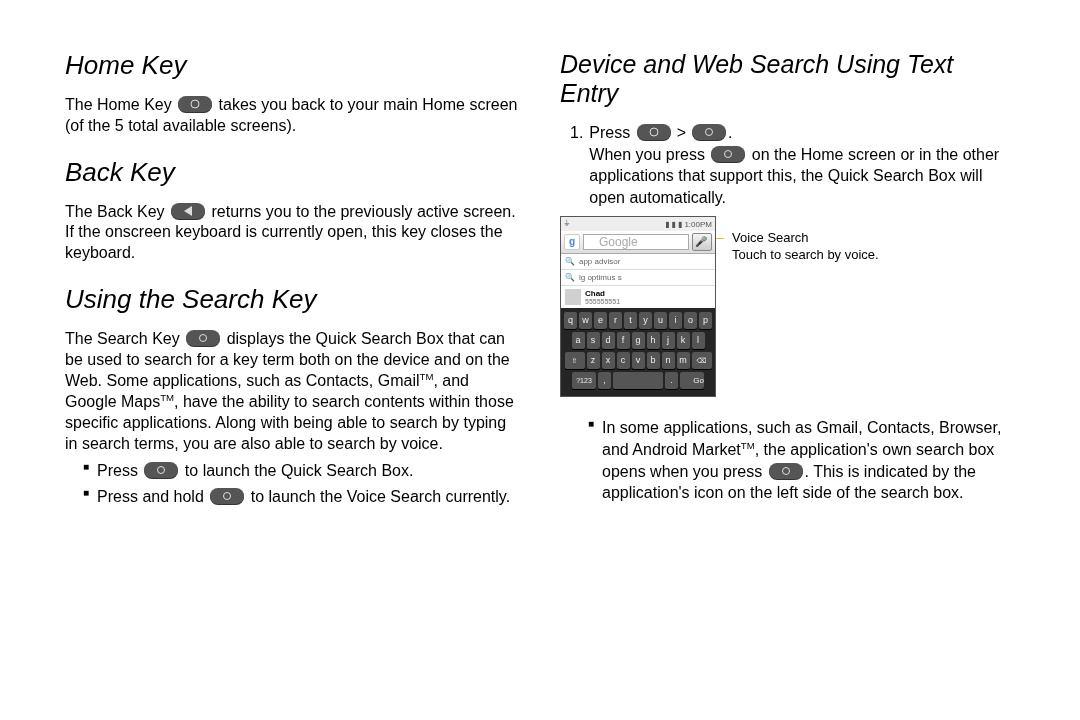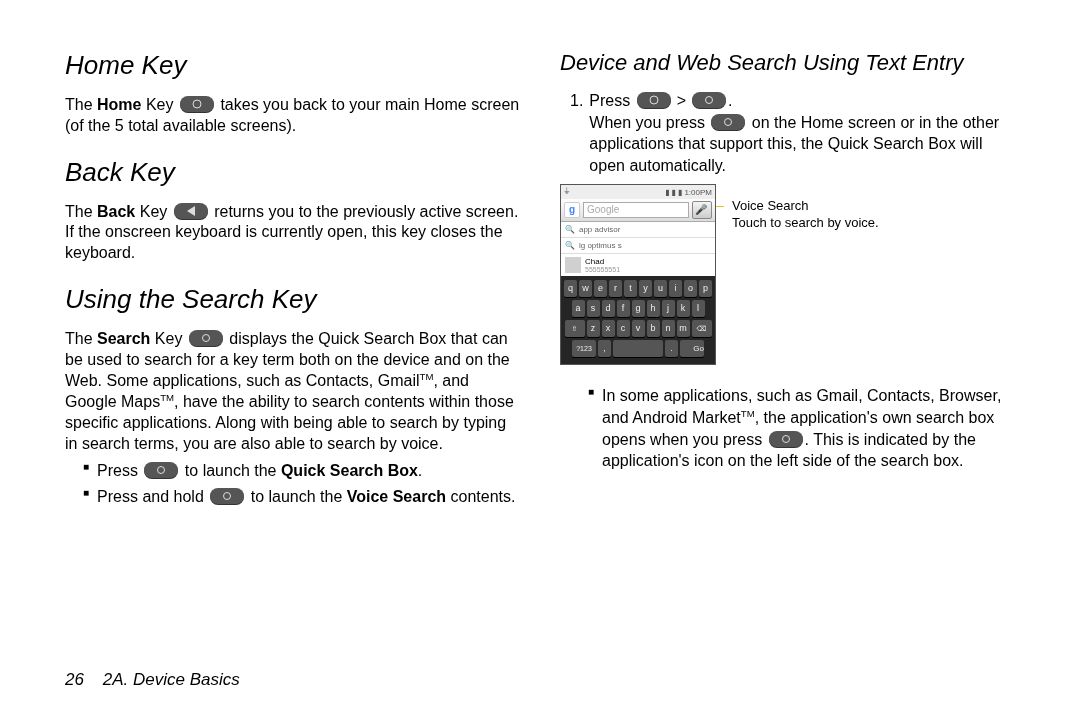--- a/index.html
+++ b/index.html
@@ -32,21 +32,21 @@
     font-style: italic;
     font-size: 26px;
     font-weight: 400;
     margin: 0 0 14px 0;
   }
   .para {
     font-size: 16px;
     line-height: 1.3;
     margin: 0 0 20px 0;
   }
-  .bold { font-weight: bold; }
+  .bold { font-weight: normal; }
   .bullet-list {
     margin: 6px 0 0 18px;
   }
   .bullet-row {
     display: flex;
     font-size: 16px;
     line-height: 1.35;
     margin-bottom: 4px;
   }
   .bullet-mark {
@@ -142,23 +142,23 @@
     line-height: 14px;
     color: #4285f4;
     font-weight: bold;
     margin-right: 3px;
   }
   .search-input {
     flex: 1;
     height: 14px;
     background: #fff;
     border: 1px solid #aaa;
-    font-size: 10px;
+    font-size: 12px;
     line-height: 14px;
-    padding: 0 3px;
+    padding: 0 15px;
     color: #aaa;
   }
   .mic-btn {
     width: 18px; height: 16px;
     background: linear-gradient(#f5f5f5,#ccc);
     border: 1px solid #888;
     border-radius: 2px;
     margin-left: 3px;
     text-align: center;
     font-size: 10px;
@@ -175,20 +175,21 @@
     gap: 4px;
   }
   .sugg .q { color:#aaa; }
   .contact {
     background: #fff;
     padding: 3px 4px;
     font-size: 8px;
     display: flex;
     align-items: flex-start;
     gap: 4px;
+    font-weight: bold;
   }
   .avatar {
     width: 16px; height: 16px;
     background: #d0d0d0;
   }
   .kbd {
     background: #252525;
     padding: 4px 2px;
   }
   .kbd-row {
@@ -268,28 +269,28 @@
       <div class="bullet-list">
         <div class="bullet-row">
           <span class="bullet-mark">■</span>
           <div>
             <span>Press </span><span class="key-icon search"></span><span> to launch the </span><span class="bold">Quick Search Box</span><span>.</span>
           </div>
         </div>
         <div class="bullet-row">
           <span class="bullet-mark">■</span>
           <div>
-            <span>Press and hold </span><span class="key-icon search"></span><span> to launch the </span><span class="bold">Voice Search</span><span> contents.</span>
+            <span>Press and hold </span><span class="key-icon search"></span><span> to launch the </span><span class="bold">Voice Search</span><span> currently.</span>
           </div>
         </div>
       </div>
     </div>
 
     <div class="col">
-      <h2 class="section-h" style="font-size:22px">Device and Web Search Using Text Entry</h2>
+      <h2 class="section-h" style="font-size:25px">Device and Web Search Using Text Entry</h2>
 
       <div class="bullet-row" style="margin-left:10px">
         <span class="bullet-num">1.</span>
         <div>
           <span>Press </span><span class="key-icon home"></span><span class="gt">&gt;</span><span class="key-icon search"></span><span>.</span><br>
           <span>When you press </span><span class="key-icon search"></span><span> on the Home screen or in the other applications that support this, the Quick Search Box will open automatically.</span>
         </div>
       </div>
 
       <div class="phone-fig">
@@ -375,16 +376,13 @@
       <div class="bullet-row" style="margin-left:28px">
         <span class="bullet-mark">■</span>
         <div>
           <span>In some applications, such as Gmail, Contacts, Browser, and Android Market</span><span class="tm">TM</span><span>, the application's own search box opens when you press </span><span class="key-icon search"></span><span>. This is indicated by the application's icon on the left side of the search box.</span>
         </div>
       </div>
 
     </div>
   </div>
 
-  <div class="footer">
-    <span>26</span>&nbsp;&nbsp;&nbsp;&nbsp;<span>2A. Device Basics</span>
-  </div>
 </div>
 
 </body></html>

